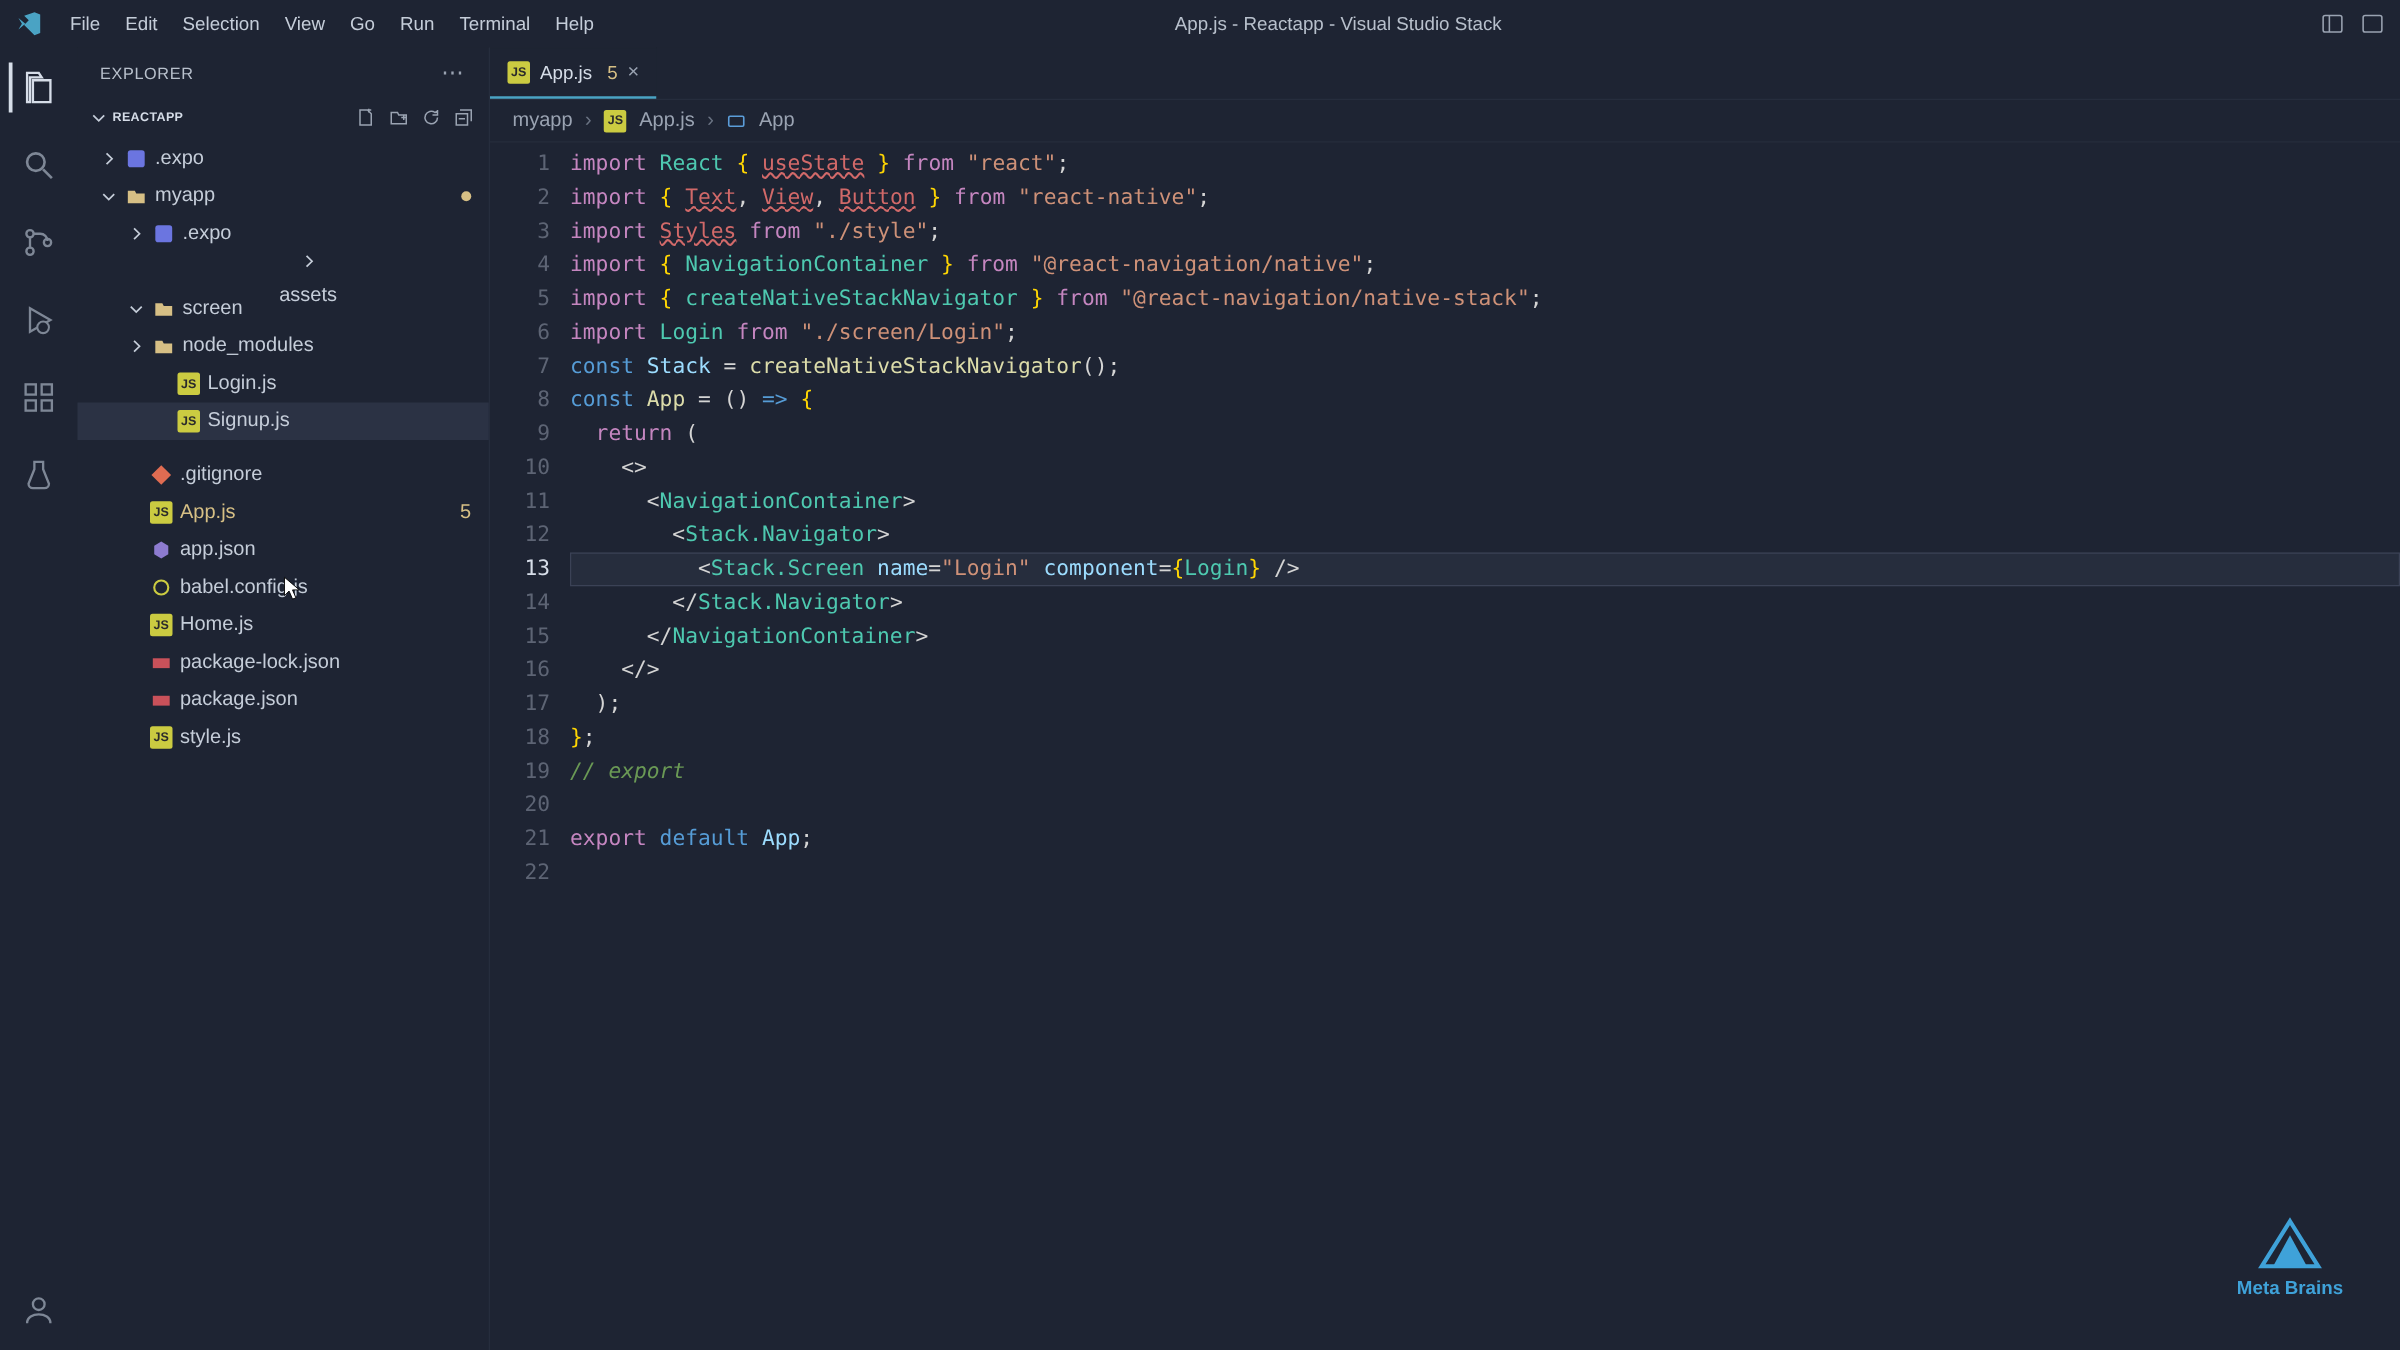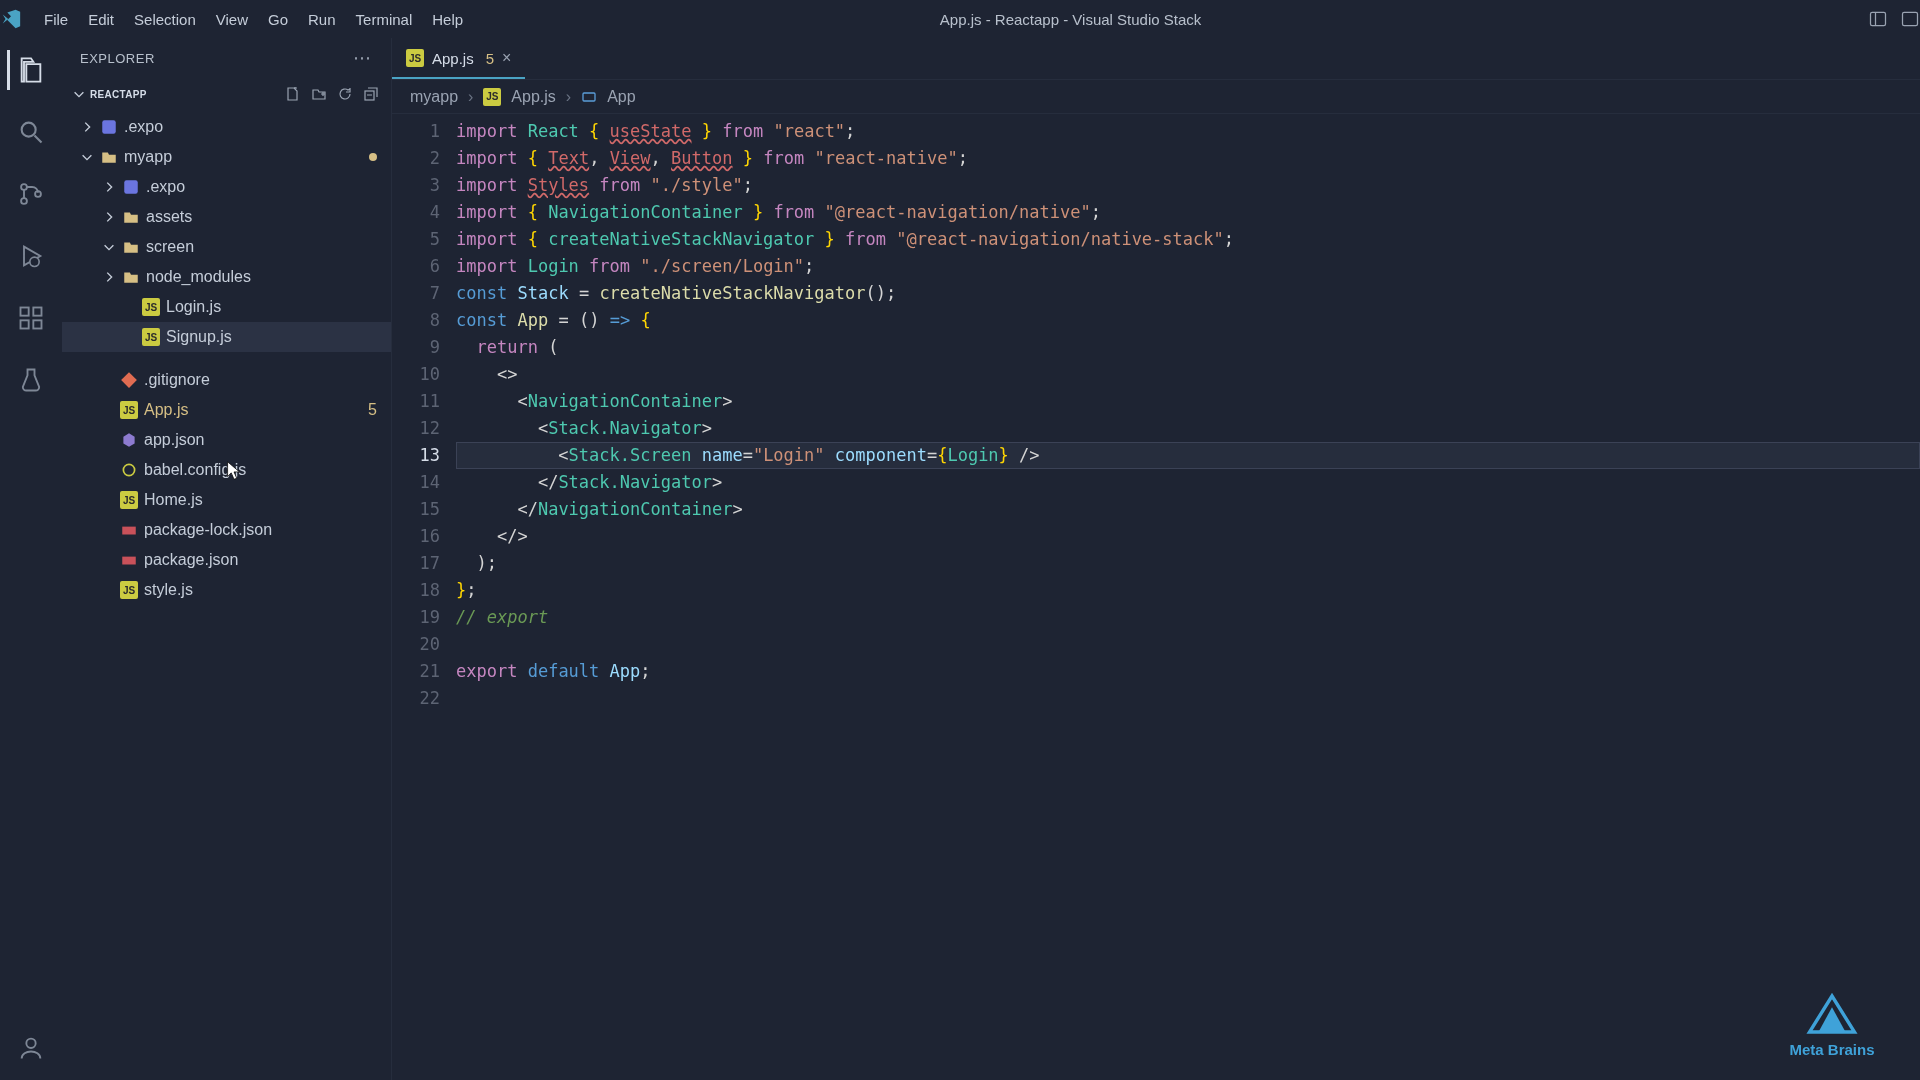--- a/index.html
+++ b/index.html
@@ -9,21 +9,21 @@
     color: #c5cdd9;
     height: 100vh;
     overflow: hidden;
     font-size: 14px;
   }
   .titlebar {
     height: 38px;
     display: flex;
     align-items: center;
     background: #1e2433;
-    padding: 0 0;
+    padding: 0 12px;
     gap: 6px;
   }
   .vscode-logo {
     width: 22px; height: 22px;
     margin-right: 6px;
   }
   .menu-item {
     padding: 4px 10px;
     color: #c5cdd9;
     font-size: 15px;
@@ -205,21 +205,21 @@
   .tok-attr { color:#9cdcfe;}
   .tok-comment { color:#6a9955; font-style:italic;}
   .tok-const { color:#569cd6;}
   .cursor-icon {
     position:absolute;
     width:22px; height:26px;
     pointer-events:none;
   }
   .brand-logo {
     position:fixed;
-    right:28px; bottom:13px;
+    right:28px; bottom:32px;
     width:120px; height:80px;
     display:flex;flex-direction:column;align-items:center;
     color:#3fa2d9;
     font-size:15px;
     font-weight:600;
   }
   .brand-logo svg { width:54px; height:54px;}
 </style>
 </head>
 <body>
@@ -346,21 +346,21 @@
         </div>
         <div class="tree-item" style="padding-left: 40px;">
           <svg class="chev" viewBox="0 0 16 16">
             <path d="M6 3l5 5-5 5" fill="none" stroke="#c5cdd9" stroke-width="1.6"></path>
           </svg>
           <svg width="18" height="18" viewBox="0 0 16 16" class="ico-expo">
             <rect x="2" y="2" width="12" height="12" rx="2" fill="currentColor"></rect>
           </svg>
           <span>.expo</span>
         </div>
-        <div class="tree-item" style="padding-left: 40px;">
+        <div class="tree-item" style="padding-left: 40px; flex-direction: column;">
           <svg class="chev" viewBox="0 0 16 16">
             <path d="M6 3l5 5-5 5" fill="none" stroke="#c5cdd9" stroke-width="1.6"></path>
           </svg>
           <svg width="18" height="18" viewBox="0 0 16 16" class="ico-folder">
             <path d="M2 4h5l1 2h6v7H2z" fill="currentColor"></path>
           </svg>
           <span>assets</span>
         </div>
         <div class="tree-item" style="padding-left: 40px;">
           <svg class="chev" viewBox="0 0 16 16">

